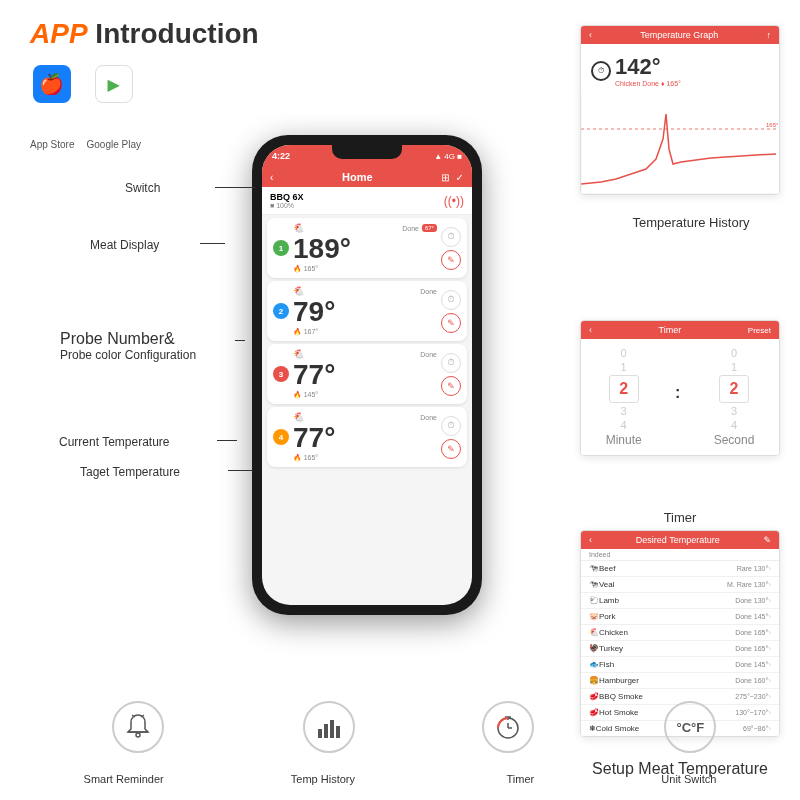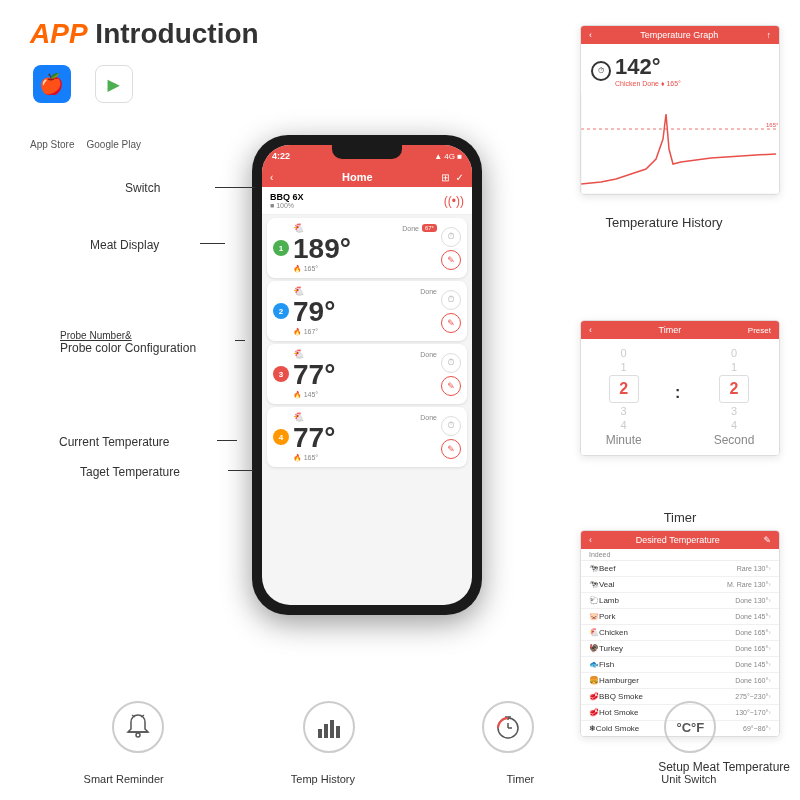--- a/index.html
+++ b/index.html
@@ -522,21 +522,21 @@
   <span class="label-text">Switch</span>
   <div style="position:absolute;top:9px;left:90px;width:40px;height:1px;background:#333;"></div>
 </div>
 
 <div style="position:absolute;top:235px;left:90px;">
   <span class="label-text">Meat Display</span>
   <div style="position:absolute;top:8px;left:110px;width:25px;height:1px;background:#333;"></div>
 </div>
 
 <div style="position:absolute;top:330px;left:60px;">
-  <div class="label-text" style="font-size:10px;text-decoration:underline;">Probe Number&amp;</div>
+  <div class="label-text" style="font-size:16px;">Probe Number&amp;</div>
   <div class="label-text" style="font-size:12px;">Probe color Configuration</div>
   <div style="position:absolute;top:10px;left:175px;width:10px;height:1px;background:#333;"></div>
 </div>
 
 <div style="position:absolute;top:432px;left:59px;">
   <span class="label-text">Current Temperature</span>
   <div style="position:absolute;top:8px;left:158px;width:20px;height:1px;background:#333;"></div>
 </div>
 
 <div style="position:absolute;top:462px;left:80px;">
@@ -565,21 +565,21 @@
       <line x1="0" y1="35" x2="198" y2="35" stroke="#e8504a" stroke-dasharray="3,3" stroke-width="0.8"></line>
       <text x="185" y="33" font-size="6" fill="#e8504a">165°</text>
 
       <polyline points="0,90 20,88 35,85 50,80 65,75 75,65 82,45 85,20 88,55 92,70 100,68 115,66 130,64 145,63 160,62 175,61 195,60" fill="none" stroke="#e8504a" stroke-width="1.5"></polyline>
 
       <line x1="0" y1="0" x2="0" y2="100" stroke="#ddd" stroke-width="0.5"></line>
       <line x1="0" y1="100" x2="198" y2="100" stroke="#ddd" stroke-width="0.5"></line>
     </svg>
   </div>
 </div>
-<div class="panel-label" style="right:36px;top:215px;width:200px;font-size:13px;">Temperature History</div>
+<div class="panel-label" style="right:9px;top:215px;width:200px;font-size:13px;">Temperature History</div>
 
 <div class="right-panel timer-panel">
   <div class="panel-header">
     <span>‹</span>
     <span>Timer</span>
     <span style="font-size:8px;">Preset</span>
   </div>
   <div class="panel-body timer-body">
     <div class="timer-row">
       <div class="timer-col">
@@ -673,21 +673,21 @@
       <span class="meat-arrow">›</span>
     </div>
     <div class="meat-row">
       <span>❄</span>
       <span class="meat-name">Cold Smoke</span>
       <span class="meat-temp">69°~86°</span>
       <span class="meat-arrow">›</span>
     </div>
   </div>
 </div>
-<div class="panel-label" style="right:10px;top:760px;width:220px;font-size:12px;text-align:right;">Setup Meat Temperature</div>
+<div class="panel-label" style="right:10px;top:760px;width:220px;font-size:16px;text-align:center;">Setup Meat Temperature</div>
 
 <div class="bottom-icons">
 
   <div class="bottom-icon-item">
     <div class="bottom-icon-circle">
       <svg width="28" height="28" viewBox="0 0 28 28">
         <path d="M14 2 C10 2 7 5 7 9 L7 16 L4 19 L24 19 L21 16 L21 9 C21 5 18 2 14 2 Z" fill="none" stroke="#555" stroke-width="1.5"></path>
         <line x1="4" y1="19" x2="24" y2="19" stroke="#555" stroke-width="1.5"></line>
         <circle cx="14" cy="22" r="2" fill="none" stroke="#555" stroke-width="1.5"></circle>
         <line x1="11" y1="4" x2="8" y2="2" stroke="#555" stroke-width="1.2"></line>

